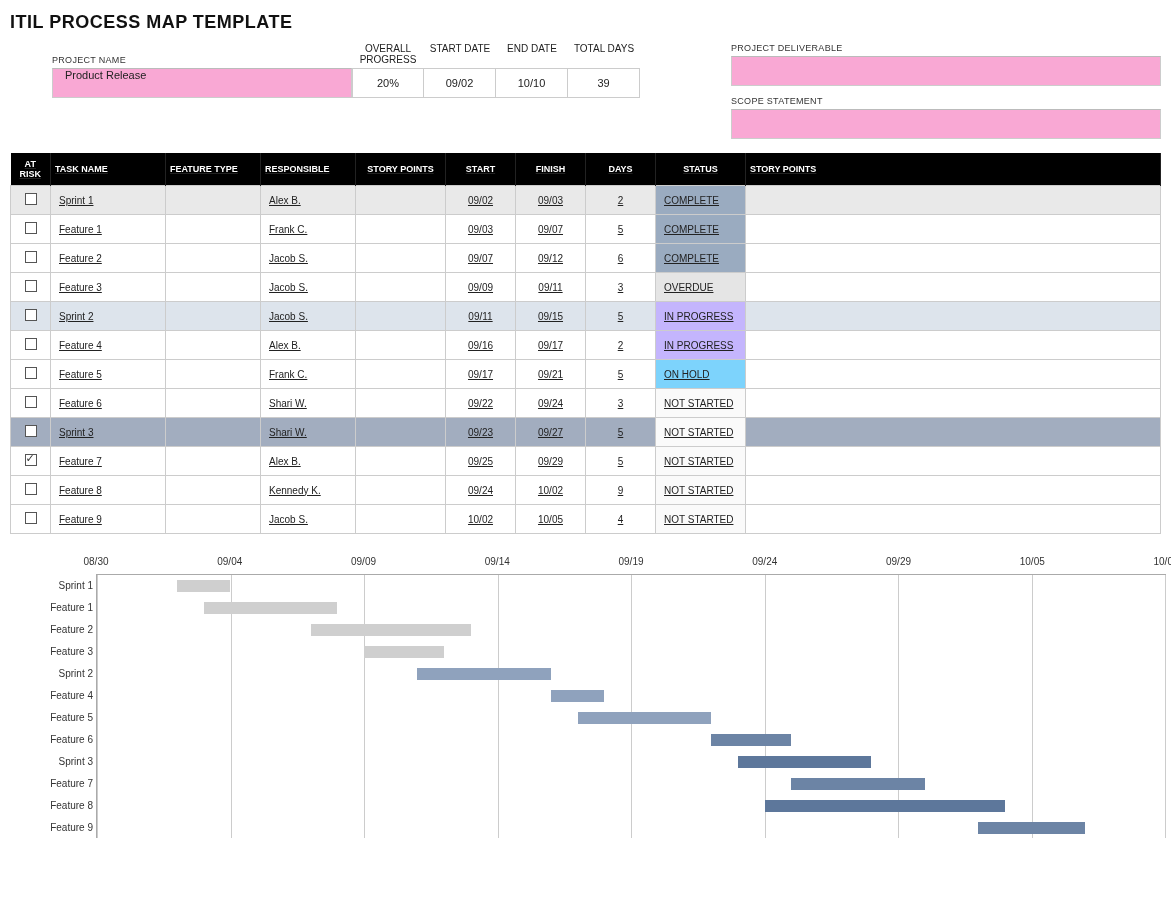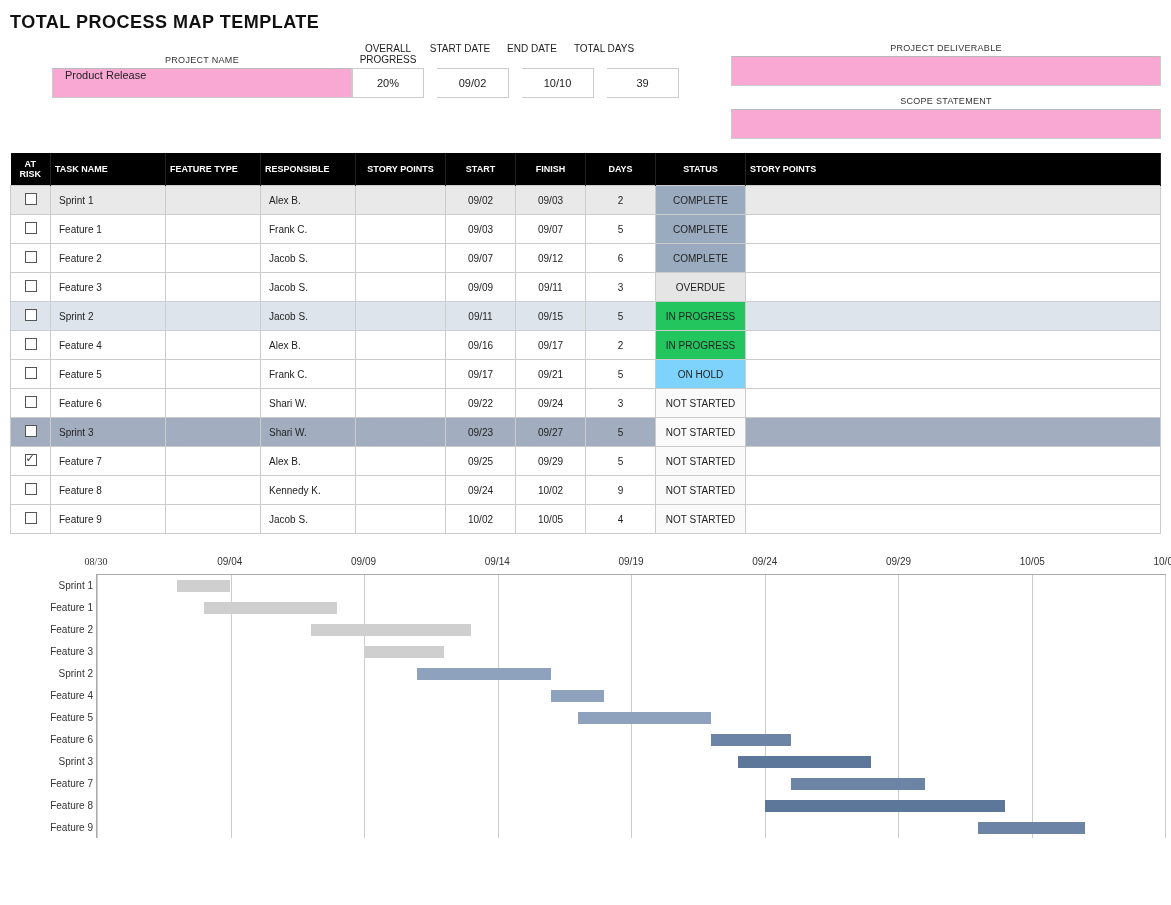--- a/index.html
+++ b/index.html
@@ -3,32 +3,32 @@
 <meta charset="utf-8">
 <style>
   * { box-sizing: border-box; margin: 0; padding: 0; }
   body { font-family: Arial, Helvetica, sans-serif; font-size: 11px; color: #222; background: #fff; padding: 12px 10px 30px 10px; width: 1171px; }
   h1.title { font-family: "Arial Black", Arial, sans-serif; font-size: 18px; font-weight: 900; letter-spacing: .5px; margin-bottom: 10px; color:#111; }
 
   
   .top-panel { display:flex; gap:40px; padding:0 0 14px 42px; }
   .col-left { display:flex; flex-direction:column; gap:10px; }
   .col-right { display:flex; flex-direction:column; gap:10px; margin-left:auto; width:430px; }
-  .field-lbl { font-size:9px; letter-spacing:.3px; color:#333; margin-bottom:3px;text-align:center; }
+  .field-lbl { font-size:9px; letter-spacing:.3px; color:#333; margin-bottom:3px; }
   .field-box { background:#f9a8d4; border:1px solid #ccc; border-top:1px solid #bbb; padding:0 12px; min-height:30px; font-size:11px; }
   .name-row { display:flex; align-items:flex-end; }
   .name-box { width:300px; }
   .metric-head { font-size:10px; text-align:center; width:72px; padding:0 0 3px 0; }
   .metric-cell { width:72px; text-align:center; border:1px solid #ccc; border-left:none; padding:8px 0; font-size:11px; background:#fff; }
   .metric-cell.first { border-left:1px solid #ccc; }
   .mgr-box { width:300px; }
   .deliv-box, .scope-box { width:100%; }
 
   
-  table.task { width:100%; border-collapse:collapse; }
+  table.task { width:100%; border-collapse:collapse;text-decoration:underline; }
   table.task th { background:#000; color:#fff; font-size:9px; font-weight:bold; padding:6px 4px; text-align:left; border-right:1px solid #222; }
   table.task th.ctr { text-align:center; }
   table.task td { border:1px solid #ccc; padding:7px 8px; font-size:10px; background:#fff; vertical-align:middle; }
   table.task td.ctr { text-align:center; }
   .col-risk   { width:40px; }
   .col-name   { width:115px; }
   .col-feat   { width:95px; }
   .col-resp   { width:95px; }
   .col-sp1    { width:90px; }
   .col-start  { width:70px; }
@@ -37,25 +37,25 @@
   .col-stat   { width:90px; }
   .col-sp2    { }
 
   .checkbox { display:inline-block; width:12px; height:12px; border:1.2px solid #555; background:#fff; position:relative; }
   .checkbox.checked::after { content:"✓"; position:absolute; left:0; top:-3px; font-size:11px; color:#333; }
 
   tr.shade-lt td { background:#e9e9e9; }
   tr.shade-md td { background:#dde4ec; }
   tr.shade-dk td { background:#a2adbf; }
 
-  td.status { text-align:center; font-size:9px; background:#f2f2f2; }
+  td.status { text-align:left; font-size:9px; background:#f2f2f2; }
   td.status.complete { background:#9aabc0; }
   td.status.overdue  { background:#e5e5e5;margin-top:14px; }
   td.status.onhold   { background:#7dd3fc; }
-  td.status.inprog   { background:#22c55e; }
+  td.status.inprog   { background:#c4b5fd; }
   td.status.notstart { background:#fafafa; }
   td.days { text-align:center; background:#f0f0f0; }
   td.empty-sp { background:#f7f7f7; }
   tr.shade-lt td.empty-sp, tr.shade-lt td.days { background:#e9e9e9; }
   tr.shade-md td.empty-sp, tr.shade-md td.days { background:#dde4ec; }
   tr.shade-dk td.empty-sp, tr.shade-dk td.days { background:#a2adbf; }
 
   
   .gantt-wrap { margin-top:22px; padding-left:6px; }
   .gantt { position:relative; }
@@ -68,37 +68,37 @@
   .bar { position:absolute; top:5px; height:12px; }
   .bar.grey  { background:#cfcfcf; }
   .bar.blue1 { background:#8fa2bd; }
   .bar.blue2 { background:#6c84a5; }
   .bar.blue3 { background:#5d779b; }
 
 </style>
 </head>
 <body>
 
-<h1 class="title">TOTAL PROCESS MAP TEMPLATE</h1>
+<h1 class="title">ITIL PROCESS MAP TEMPLATE</h1>
 
 <div class="top-panel">
   <div class="col-left">
     <div class="name-row">
       <div>
         <div class="field-lbl">PROJECT NAME</div>
         <div class="field-box name-box">Product Release</div>
       </div>
       <div>
         <div style="display:flex;">
           <div class="metric-head">OVERALL PROGRESS</div>
           <div class="metric-head">START DATE</div>
           <div class="metric-head">END DATE</div>
           <div class="metric-head">TOTAL DAYS</div>
         </div>
-        <div style="display:flex;gap:13px;">
+        <div style="display:flex;">
           <div class="metric-cell first">20%</div>
           <div class="metric-cell">09/02</div>
           <div class="metric-cell">10/10</div>
           <div class="metric-cell">39</div>
         </div>
       </div>
     </div>
   </div>
   <div class="col-right">
     <div>
@@ -271,21 +271,21 @@
         <td class="days">4</td>
         <td class="status notstart">NOT STARTED</td>
         <td class="empty-sp"></td>
       </tr>
     </tbody>
 </table>
 
 <div class="gantt-wrap">
   <div class="gantt">
     <div class="gantt-axis" id="gantt-axis" style="width: 1070px;">
-        <div class="axis-tick" style="left: 0%; font-family: Liberation Serif, serif;">08/30</div>
+        <div class="axis-tick" style="left: 0%;">08/30</div>
         <div class="axis-tick" style="left: 12.5%;">09/04</div>
         <div class="axis-tick" style="left: 25%;">09/09</div>
         <div class="axis-tick" style="left: 37.5%;">09/14</div>
         <div class="axis-tick" style="left: 50%;">09/19</div>
         <div class="axis-tick" style="left: 62.5%;">09/24</div>
         <div class="axis-tick" style="left: 75%;">09/29</div>
         <div class="axis-tick" style="left: 87.5%;">10/05</div>
         <div class="axis-tick" style="left: 100%;">10/09</div>
       </div>
     <div class="gantt-body" id="gantt-body" style="width: 1070px; height: 264px;">

